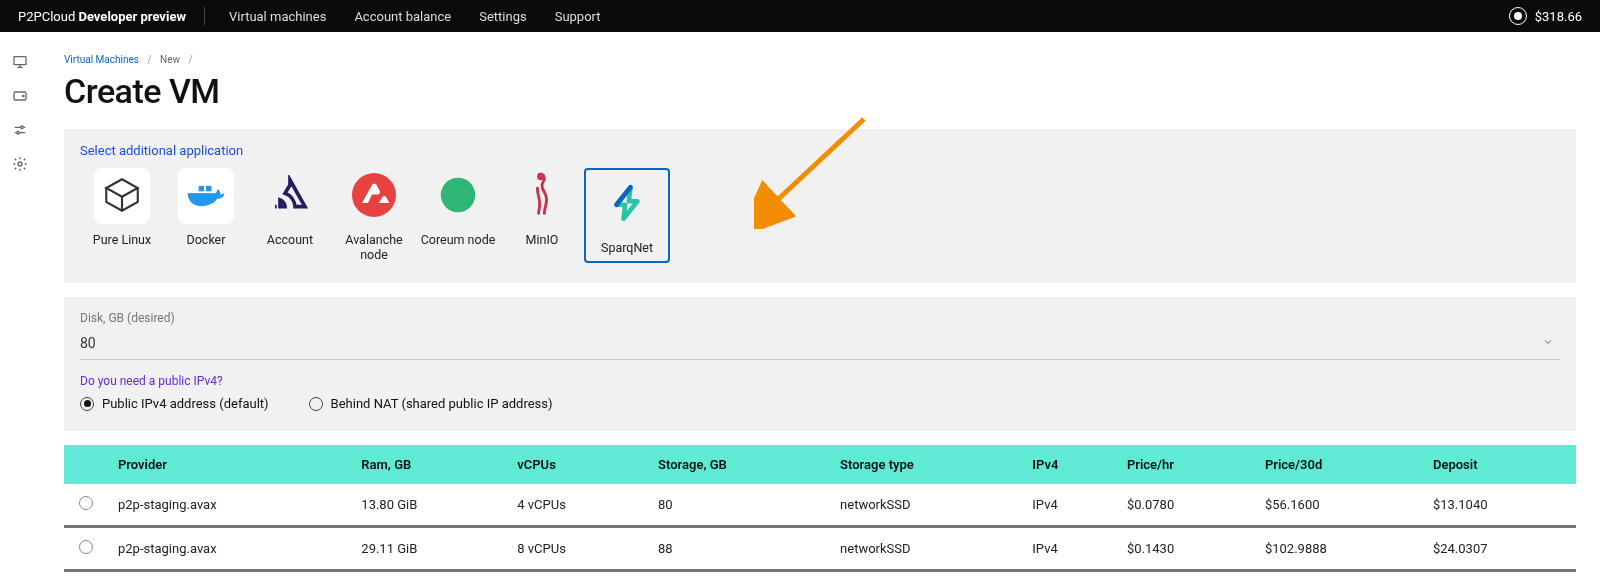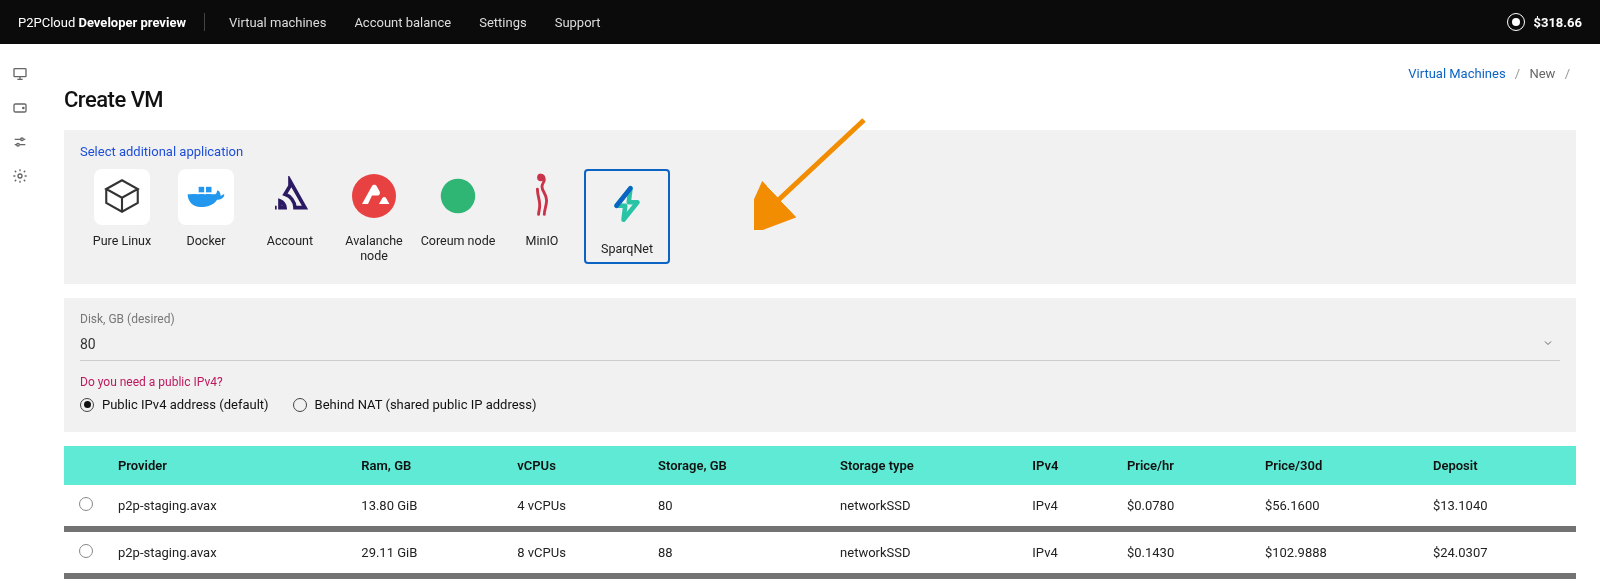--- a/index.html
+++ b/index.html
@@ -1,54 +1,54 @@
 <!DOCTYPE html>
 <html><head>
 <meta charset="utf-8">
 <style>
   * { box-sizing: border-box; margin: 0; padding: 0; }
   body { font-family: -apple-system, BlinkMacSystemFont, "Segoe UI", Roboto, Helvetica, Arial, sans-serif; font-size: 13px; color: #111; background: #fff; width: 1600px; }
-  .topbar { background: #0b0b0b; color: #fff; height: 44px; display: flex; align-items: center; padding: 0 18px; font-size: 13px; }
+  .topbar { background: #0b0b0b; color: #fff; height: 32px; display: flex; align-items: center; padding: 0 18px; font-size: 13px; }
   .brand { font-weight: 400; margin-right: 14px; }
   .brand .bold { font-weight: 700; }
   .vbar { width: 1px; height: 18px; background: #444; margin: 0 10px 0 4px; }
   .nav-link { color: #ddd; margin: 0 14px; cursor: pointer; }
   .spacer { flex: 1; }
-  .acct { display: flex; align-items: center; gap: 8px; font-weight: 700; }
+  .acct { display: flex; align-items: center; gap: 8px; font-weight: 400; }
   .acct-icon { width: 18px; height: 18px; border: 1.5px solid #fff; border-radius: 50%; display: flex; align-items: center; justify-content: center; }
   .acct-icon::after { content: ""; width: 8px; height: 8px; background: #fff; border-radius: 50%; }
   .shell { display: flex; }
   .siderail { width: 40px; padding-top: 22px; display: flex; flex-direction: column; align-items: center; gap: 18px; color: #666; }
   .siderail .icn { width: 16px; height: 16px; display:flex; align-items:center; justify-content:center; }
   .main { flex: 1; padding: 22px 24px 30px 24px; }
-  .crumbs { font-size: 13px; color: #666; margin-bottom: 6px; text-align: right; }
+  .crumbs { font-size: 10px; color: #666; margin-bottom: 6px; }
   .crumbs a { color: #0b63c4; text-decoration: none; }
   .crumbs .sep { margin: 0 6px; color: #999; }
-  h1.page-title { font-size: 22px; font-weight: 500; margin: 6px 0 18px 0; letter-spacing: -0.5px; }
+  h1.page-title { font-size: 34px; font-weight: 500; margin: 6px 0 18px 0; letter-spacing: -0.5px; }
   .panel { background: #f1f1f1; padding: 14px 16px 20px 16px; margin-bottom: 14px; position: relative; }
   .panel-label { font-size: 13px; color: #1d4ed8; margin-bottom: 10px; }
   .apps { display: flex; margin-top: 6px; }
   .app { width: 84px; display: flex; flex-direction: column; align-items: center; gap: 8px; cursor: pointer; }
   .app .box { width: 56px; height: 56px; border-radius: 8px; background: #fff; display: flex; align-items: center; justify-content: center; }
   .app.selected { border: 2px solid #0b63c4; border-radius: 4px; padding: 6px 17px; width: 86px; }
   .app.selected .box { background: transparent; }
   .app-label { font-size: 12.5px; color: #222; text-align: center; }
   .arrow { position: absolute; left: 690px; top: -20px; pointer-events: none; }
   .small-label { font-size: 12px; color: #777; margin-bottom: 2px; }
   .disk-row { display: flex; align-items: center; border-bottom: 1px solid #ccc; padding: 8px 0; margin-bottom: 14px; }
   .disk-val { flex: 1; font-size: 14px; color: #333; }
   .chev { color: #666; font-size: 12px; padding-right: 6px; }
-  .ipv4-q { font-size: 12px; color: #be185d; margin-bottom: 8px; }
-  .radio-row { display: flex; gap: 24px; align-items: center; font-size: 13px; }
+  .ipv4-q { font-size: 12px; color: #6d28d9; margin-bottom: 8px; }
+  .radio-row { display: flex; gap: 40px; align-items: center; font-size: 13px; }
   .radio { display: flex; align-items: center; gap: 8px; cursor: pointer; }
   .radio .dot { width: 14px; height: 14px; border: 1.5px solid #444; border-radius: 50%; display: inline-flex; align-items: center; justify-content: center; }
   .radio.checked .dot::after { content: ""; width: 7px; height: 7px; background: #111; border-radius: 50%; }
   table.providers { width: 100%; border-collapse: collapse; font-size: 13px; }
   table.providers thead th { text-align: left; font-weight: 600; background: #5eead4; padding: 12px 10px; font-size: 13px; }
-  table.providers tbody td { padding: 12px 10px; border-bottom: 6px solid #737373; color: #222; }
+  table.providers tbody td { padding: 12px 10px; border-bottom: 3px solid #737373; color: #222; }
   .row-radio { width: 14px; height: 14px; border: 1.5px solid #888; border-radius: 50%; display: inline-block; }
   th.sel-col, td.sel-col { width: 44px; text-align: center; }
 </style>
 </head>
 <body>
 
 <div class="topbar">
   <span class="brand">
     <span>P2PCloud </span><span class="bold">Developer preview</span>
   </span>

